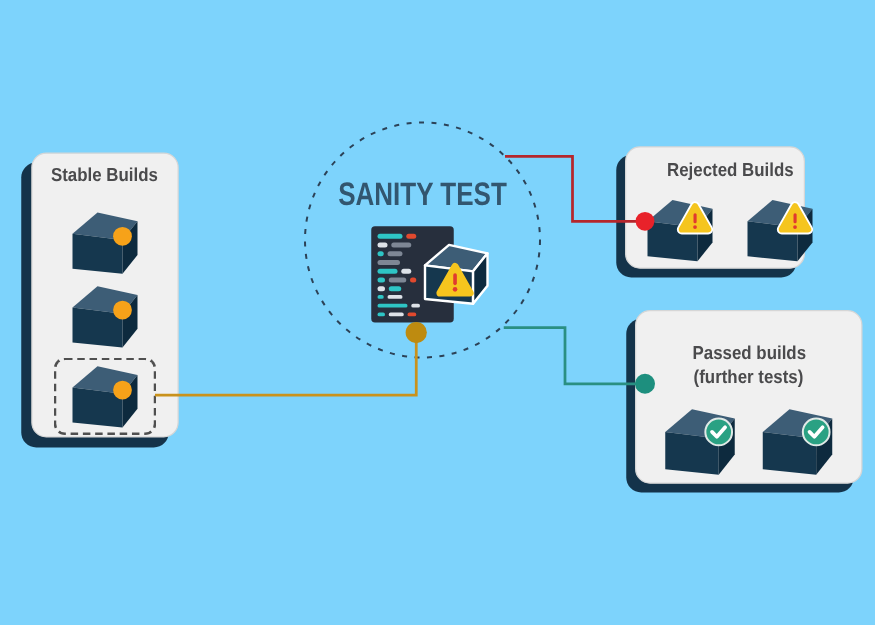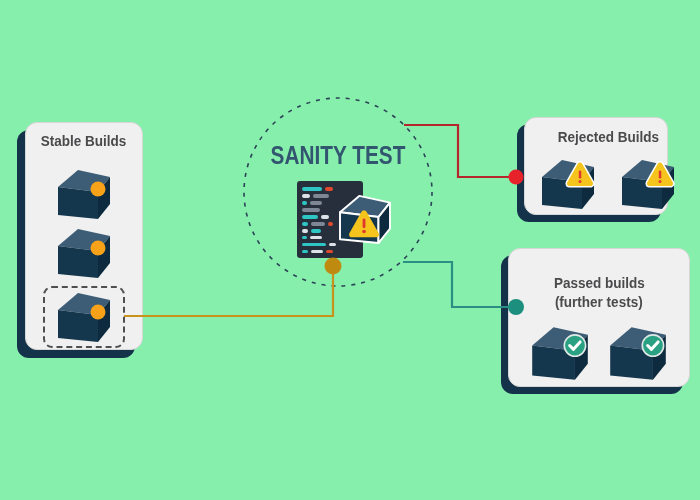--- a/index.html
+++ b/index.html
@@ -1,31 +1,31 @@
 <!DOCTYPE html>
 <html><head>
 <meta charset="utf-8">
 <style>
   html,body{margin:0;padding:0;background:#ffffff;}
   #canvas{
-    position:relative;width:700px;height:500px;background:#86efac;overflow:hidden;
+    position:relative;width:700px;height:500px;background:#7dd3fc;overflow:hidden;
     font-family:"Liberation Sans",sans-serif;
   }
   
   .card{
     position:absolute;background:#F0F0F0;border:1px solid #D6D6D6;border-radius:12px;
     box-shadow:-8px 8px 0 #14334A;display:flex;flex-direction:column;align-items:center;
     box-sizing:border-box;
   }
   .card-title{
     font-weight:bold;font-size:15px;line-height:18px;color:#4A4A4C;
     transform:scaleX(0.9);white-space:nowrap;text-align:center;
   }
   #stable-panel{left:25px;top:122px;width:118px;height:228px;padding-top:9px;}
-  #rejected-panel{left:524px;top:117px;width:144px;height:98px;padding-top:10px;box-shadow:-7px 7px 0 #14334A;padding-left:24px;}
+  #rejected-panel{left:500px;top:117px;width:144px;height:98px;padding-top:10px;box-shadow:-7px 7px 0 #14334A;padding-left:24px;}
   #passed-panel{left:508px;top:248px;width:182px;height:139px;padding-top:24px;box-shadow:-7px 7px 0 #14334A;}
   .passed-title-line{font-weight:bold;font-size:15px;line-height:19px;color:#4A4A4C;transform:scaleX(0.9);text-align:center;}
   
   .cube-col{display:flex;flex-direction:column;align-items:center;margin-top:18px;gap:7px;}
   .cube-row{display:flex;align-items:flex-end;}
   #rejected-panel .cube-row{gap:22px;margin-top:12px;}
   #passed-panel .cube-row{gap:16px;margin-top:14px;}
   .cube{display:block;}
   .cf-top{fill:#3D5D76;}
   .cf-front{fill:#15374E;}

